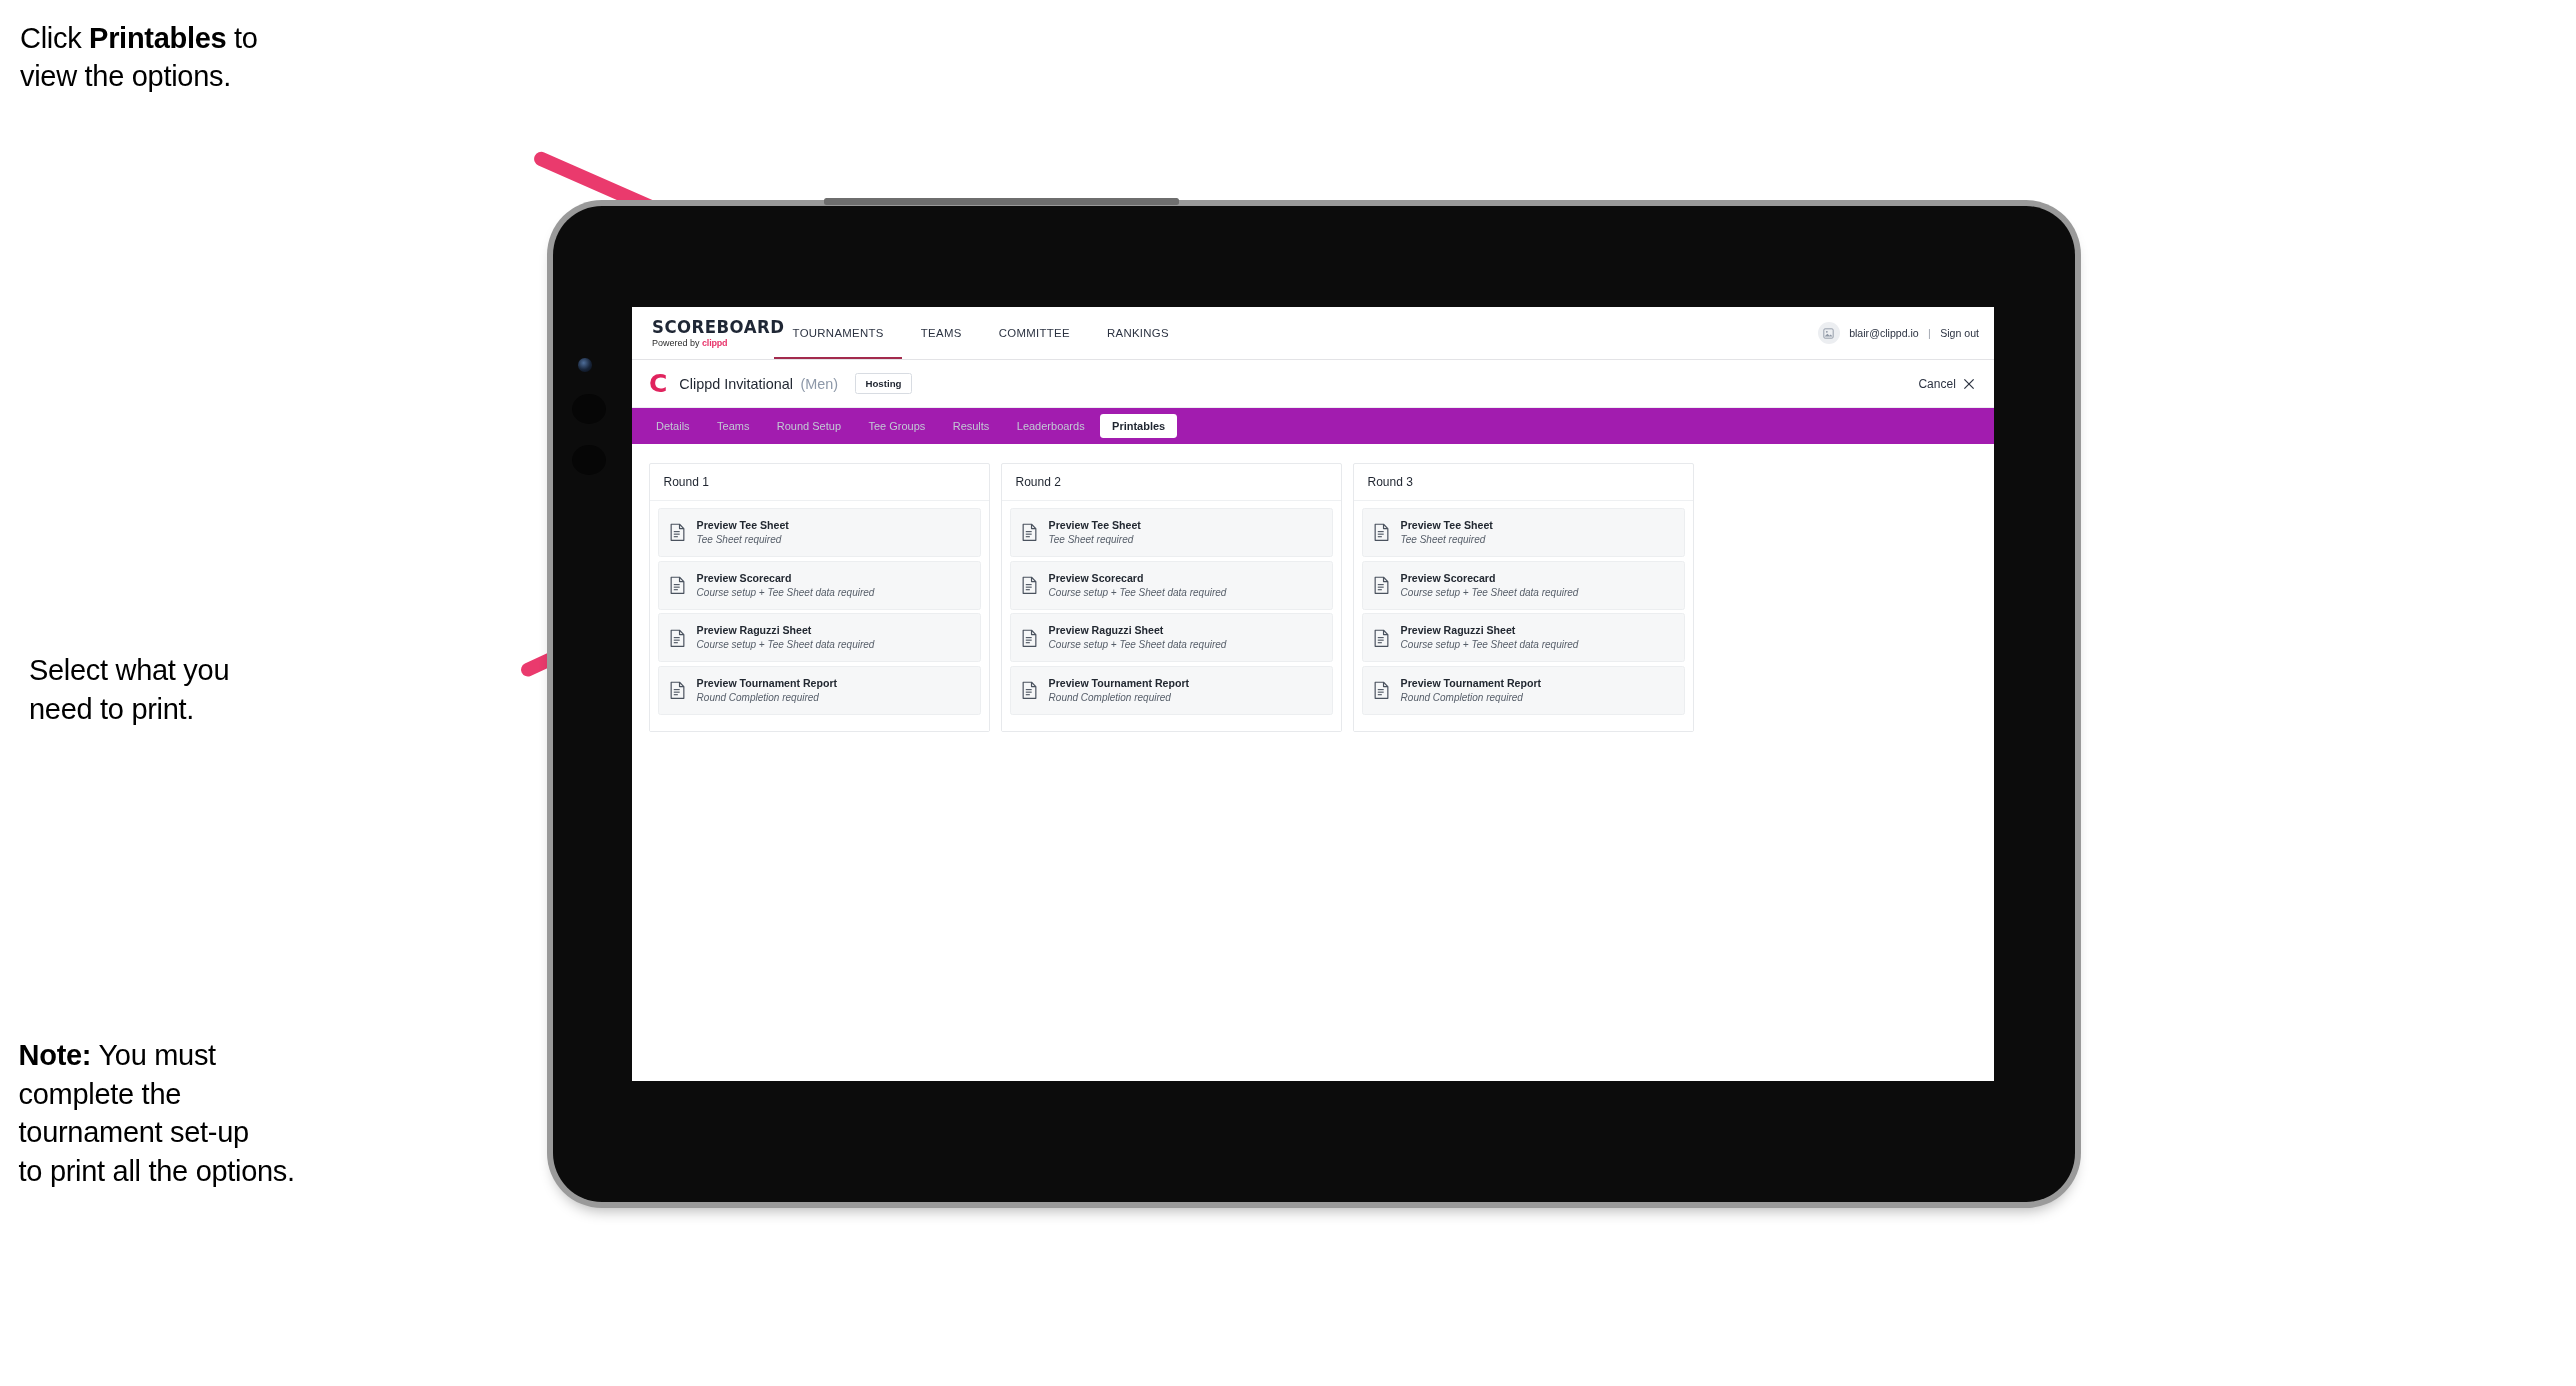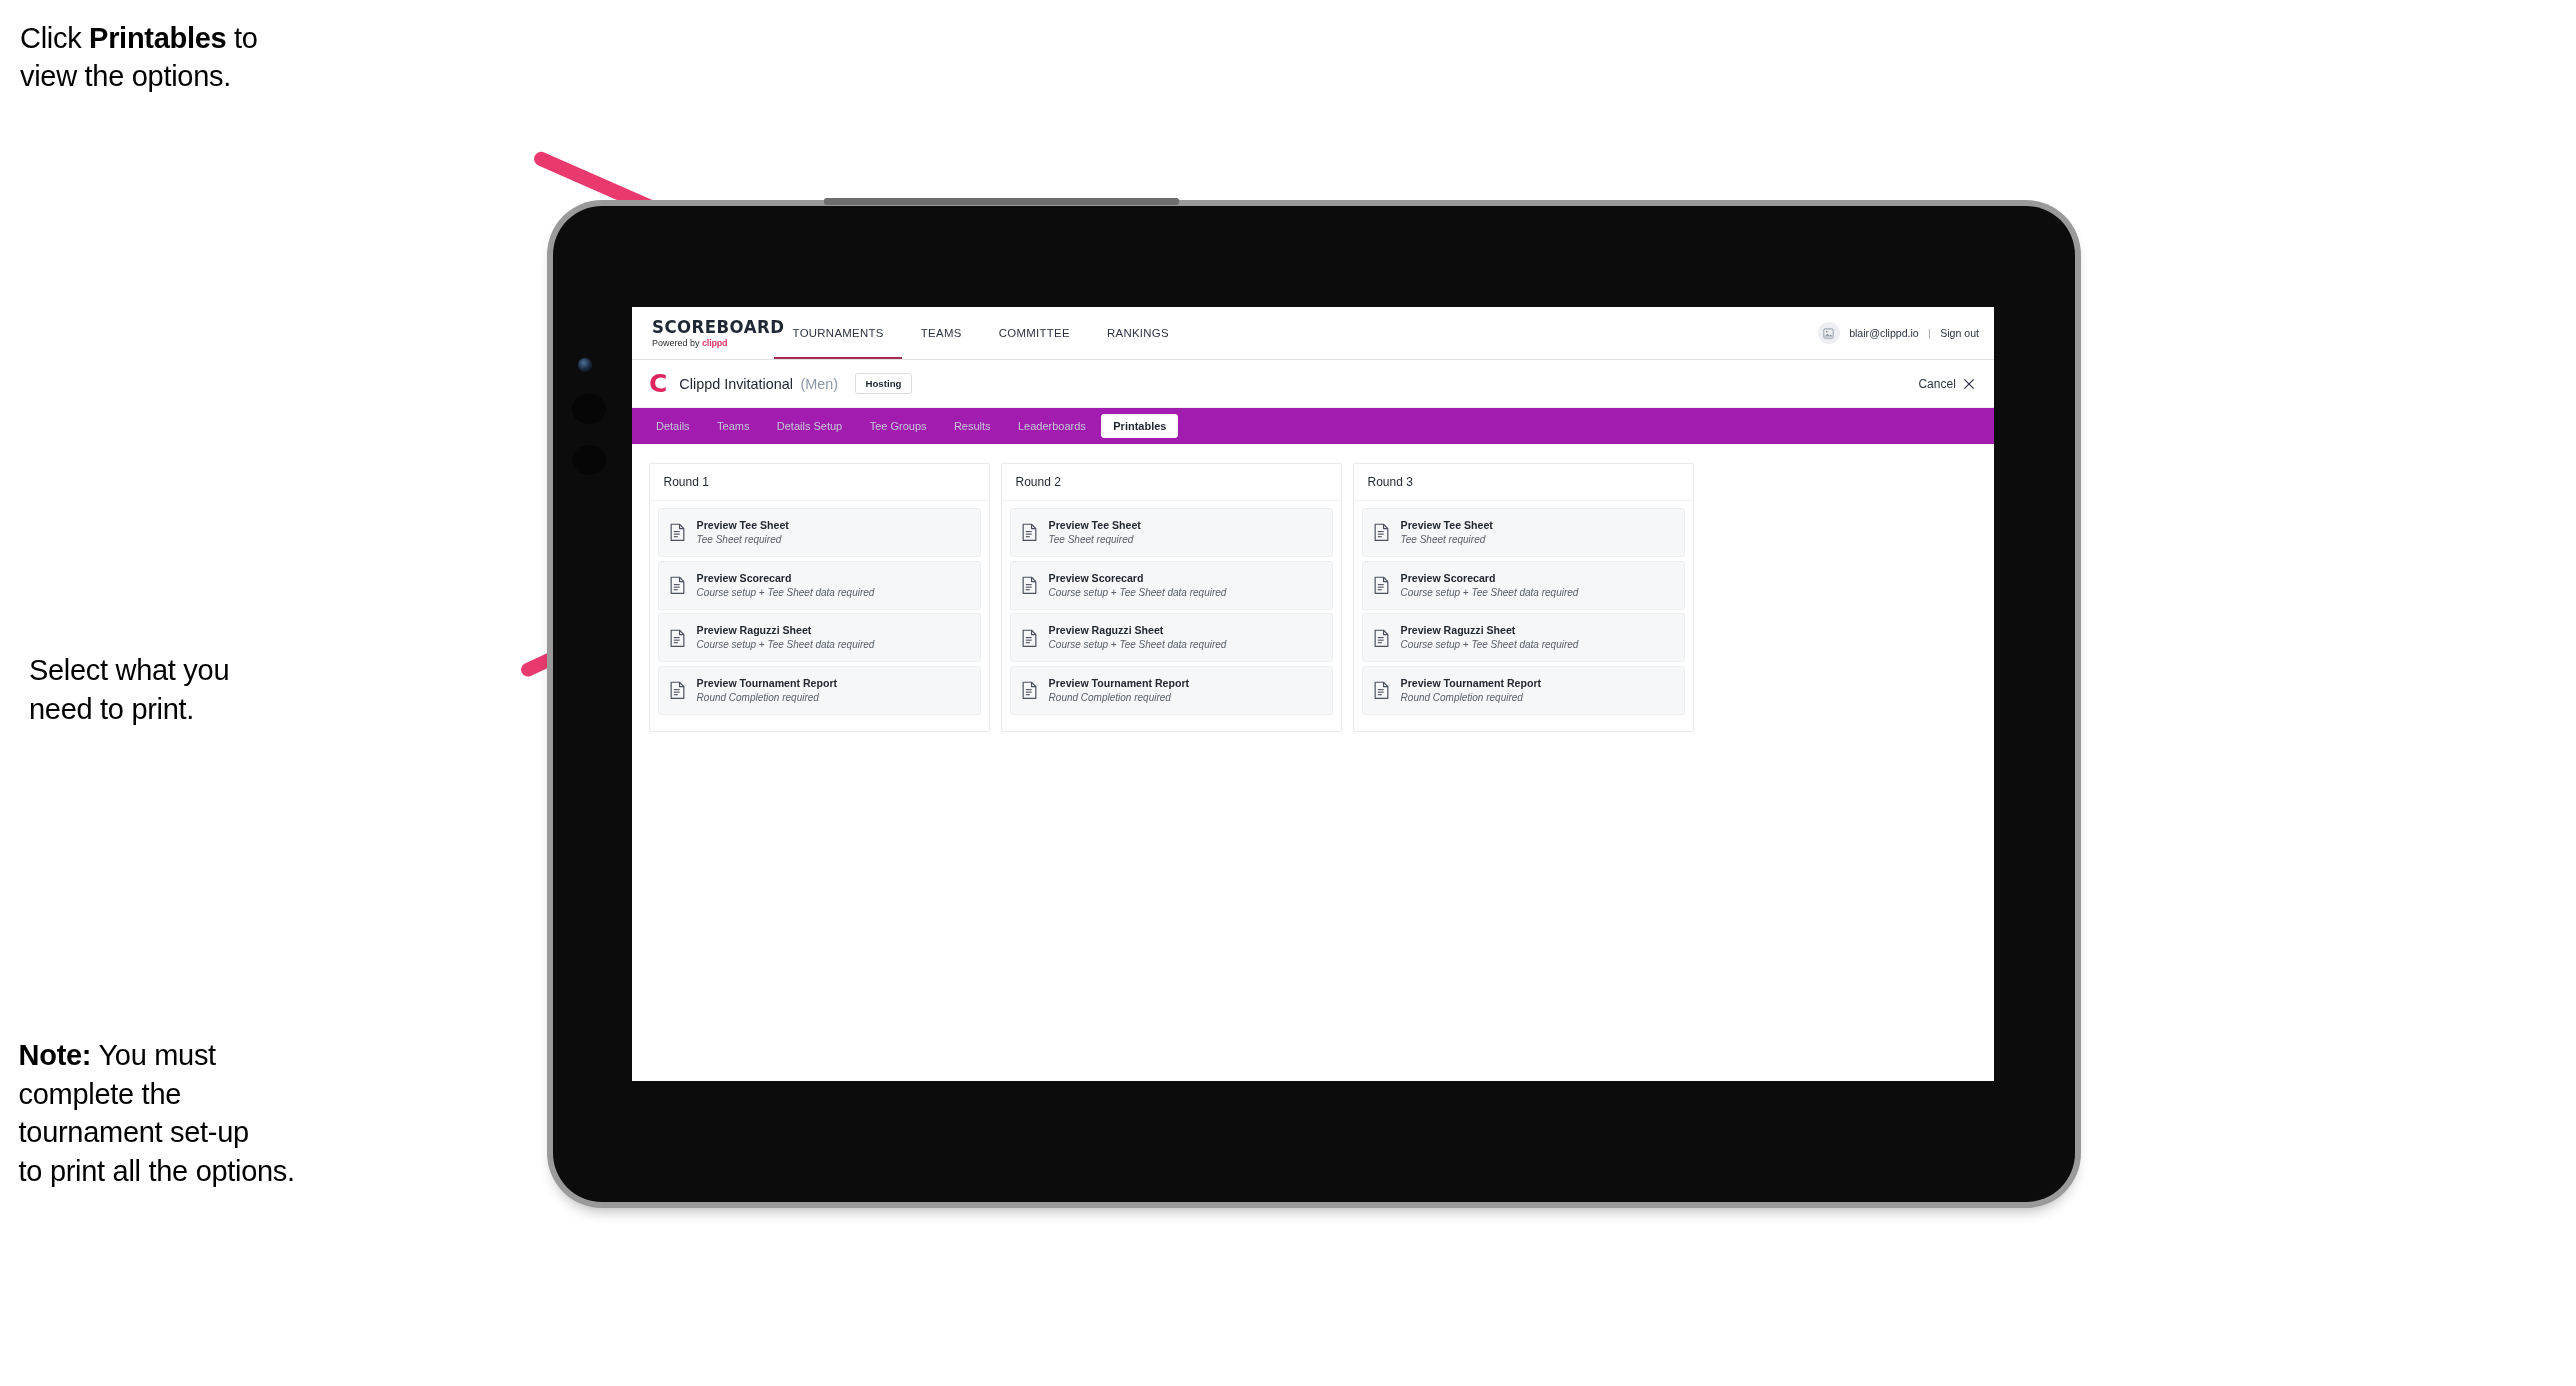--- a/index.html
+++ b/index.html
@@ -359,21 +359,21 @@
         <svg width="12" height="12" viewBox="0 0 14 14">
           <line x1="1.6" y1="1.6" x2="12.4" y2="12.4" stroke="#2c3342" stroke-width="1.5"></line>
           <line x1="12.4" y1="1.6" x2="1.6" y2="12.4" stroke="#2c3342" stroke-width="1.5"></line>
         </svg>
       </div>
     </div>
 
     <div id="tabbar">
       <div class="tab">Details</div>
       <div class="tab">Teams</div>
-      <div class="tab">Details Setup</div>
+      <div class="tab">Round Setup</div>
       <div class="tab">Tee Groups</div>
       <div class="tab">Results</div>
       <div class="tab">Leaderboards</div>
       <div class="tab active">Printables</div>
     </div>
 
     <div id="content">
         <div class="round-col">
           <div class="round-head">Round 1</div>
           <div class="round-body">

